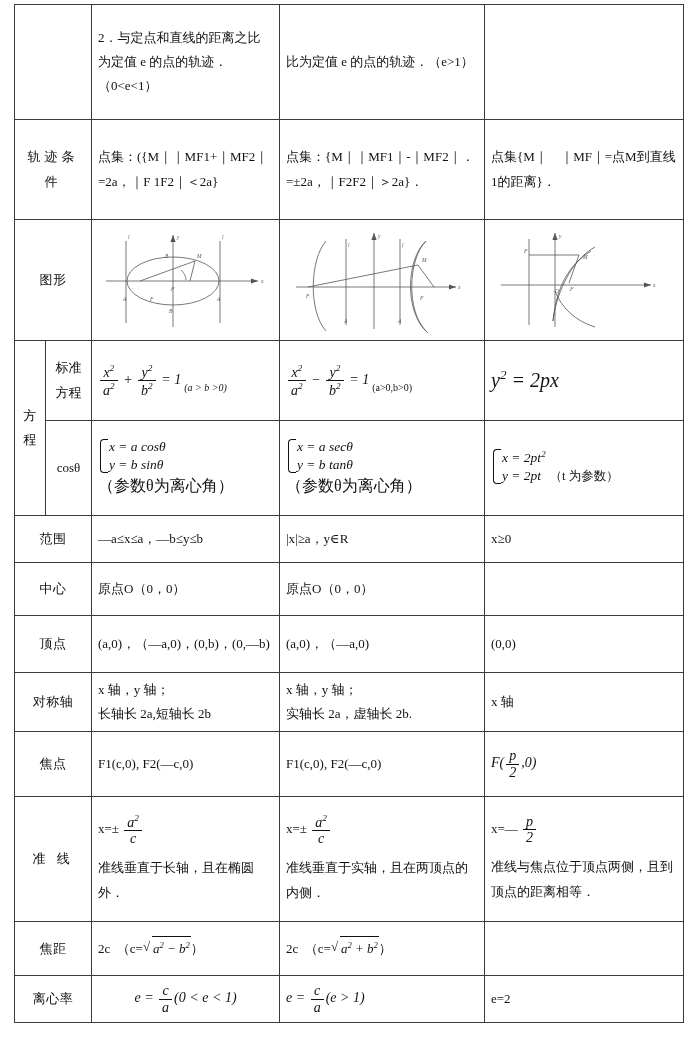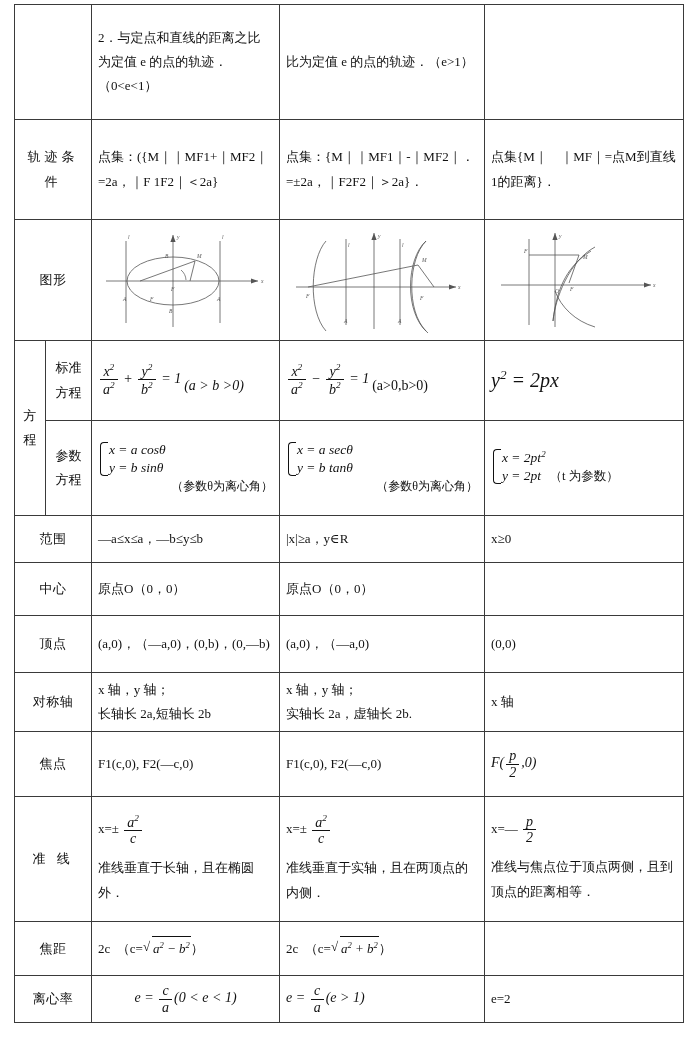--- a/index.html
+++ b/index.html
@@ -68,21 +68,21 @@
     line-height: 1.12;
     margin: 0 2px;
     font-style: italic;
     font-size: 14px;
   }
   .frac .num { display: block; padding: 0 3px; border-bottom: 1px solid #111; }
   .frac .den { display: block; padding: 0 3px; }
   sup.e { font-size: 0.66em; vertical-align: super; font-style: italic; }
 
   .eqline { display: inline-block; vertical-align: middle; font-style: italic; font-size: 14px; }
-  .cond { font-style: italic; font-size: 14px; vertical-align: -8px; margin-left: 3px; }
+  .cond { font-style: italic; font-size: 10px; vertical-align: -8px; margin-left: 3px; }
 
   
   .sys {
     display: inline-block;
     vertical-align: middle;
     position: relative;
     padding-left: 11px;
     font-style: italic;
     font-size: 13.5px;
     line-height: 1.34;
@@ -91,21 +91,21 @@
   .sys::before {
     content: "";
     position: absolute;
     left: 2px; top: 1px; bottom: 1px;
     width: 7px;
     border-left: 1.3px solid #111;
     border-top: 1.3px solid #111;
     border-bottom: 1.3px solid #111;
     border-radius: 4px 0 0 4px;
   }
-  .sysnote { font-style: normal; font-size: 12px; display: block; line-height: 1.5; text-align: right; }
+  .sysnote { font-style: normal; font-size: 16px; display: block; line-height: 1.5; }
   .paramnote { font-size: 12.5px; font-style: normal; display: inline-block; vertical-align: -10px; margin-left: 4px; }
 
   
   .rad { display: inline-block; position: relative; padding-left: 9px; font-style: italic; }
   .rad::before {
     content: "\221A";
     position: absolute; left: 0; top: -1px;
     font-style: normal; font-size: 13px;
   }
   .rad .bar {
@@ -257,21 +257,21 @@
       </td>
 
       <td class="cell">
         <span class="eqline" style="font-size:20px">
           y<sup class="e">2</sup> = 2<span class="mathi">px</span>
         </span>
       </td>
     </tr>
 
     <tr style="height:95px">
-      <td class="sublabel">参数方程</td>
+      <td class="sublabel">cosθ</td>
 
       <td class="cell">
         <span class="sys">
           <span>x = a cosθ</span><br>
           <span>y = b sinθ</span>
         </span>
         <span class="sysnote">（参数θ为离心角）</span>
       </td>
 
       <td class="cell">

